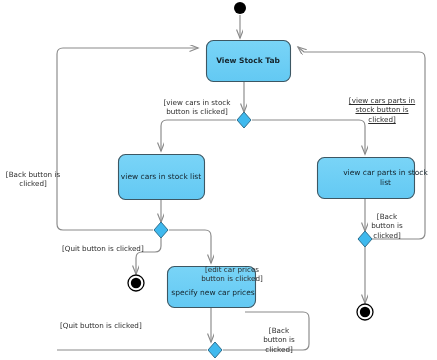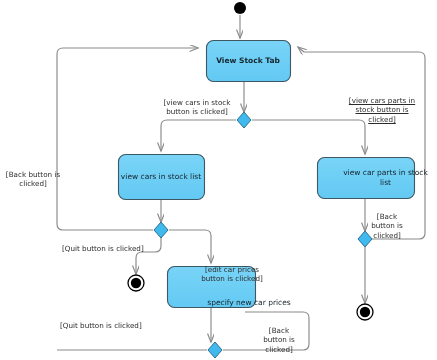--- a/index.html
+++ b/index.html
@@ -116,21 +116,21 @@
       <g>
         <circle cx="365" cy="312" r="8" fill="#ffffff" stroke="#000000" stroke-width="1.3"></circle>
         <circle cx="365" cy="312" r="5.2" fill="#000000"></circle>
       </g>
     </g>
   </svg>
 
   <div class="node-label" style="left:206px; top:40px; width:84px; height:41px;font-weight:bold;">View Stock Tab</div>
   <div class="node-label" style="left:118px; top:154px; width:86px; height:45px;">view cars in stock list</div>
   <div class="node-label" style="left:317px; top:157px; width:97px; height:41px;padding-left:20px;">view car parts in stock list</div>
-  <div class="node-label" style="left:167px; top:282px; width:92px; height:41px;margin-left:36px;">specify new car prices</div>
+  <div class="node-label" style="left:167px; top:272px; width:92px; height:41px;">specify new car prices</div>
 
   <div class="guard-label guard-center" style="left:153px; top:98px; width:88px;">[view cars in stock
 button is clicked]</div>
   <div class="guard-label guard-center" style="left:338px; top:96px; width:88px;text-decoration:underline;">[view cars parts in
 stock button is
 clicked]</div>
   <div class="guard-label guard-center" style="left:2px; top:170px; width:62px;">[Back button is
 clicked]</div>
   <div class="guard-label guard-left" style="left:62px; top:244px; width:100px;">[Quit button is clicked]</div>
   <div class="guard-label guard-center" style="left:196px; top:248px; width:72px;margin-top:17px;">[edit car prices

